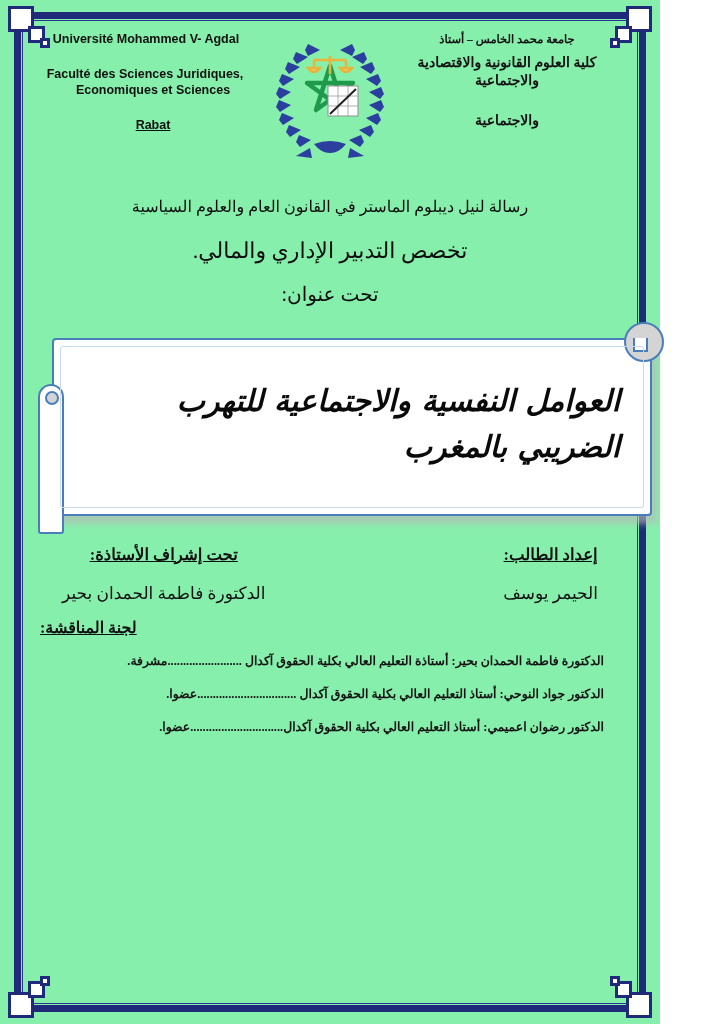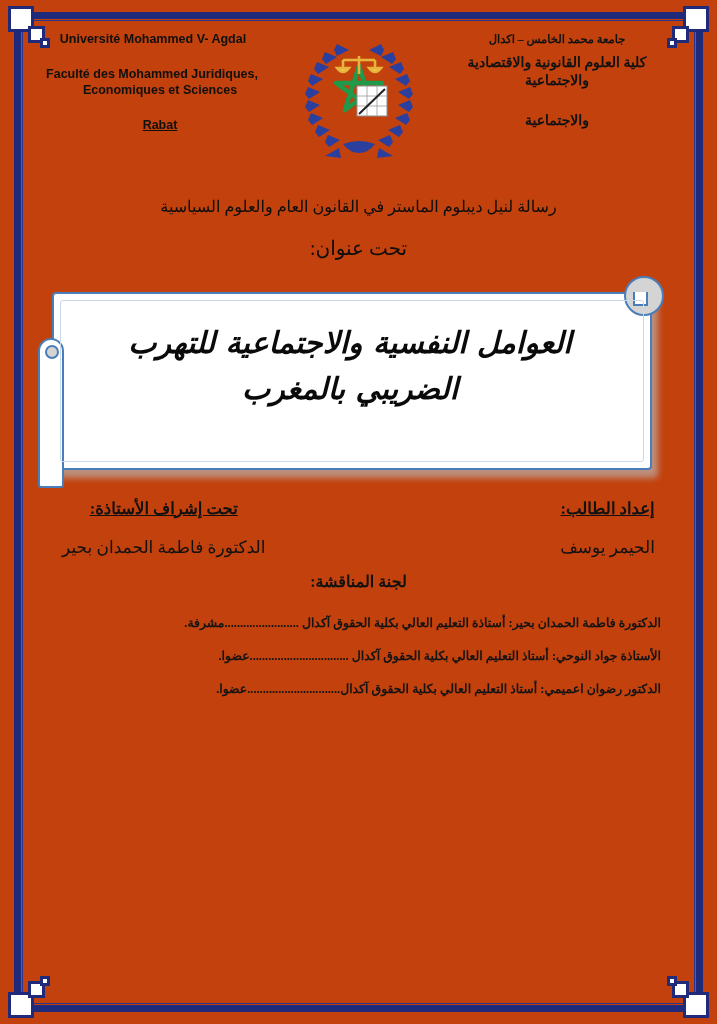--- a/index.html
+++ b/index.html
@@ -13,23 +13,23 @@
     height: 1024px;
     overflow: hidden;
     font-family: "Liberation Serif", "DejaVu Serif", serif;
     position: relative;
   }
 
   
   .page {
     position: absolute;
     inset: 0;
-    width: 717px;
+    width: 660px;
     height: 1024px;
-    background: #c2410c;
+    background: #86efac;
   }
 
   .border-frame {
     position: absolute;
     left: 14px;
     top: 12px;
     right: 14px;
     bottom: 12px;
     border: 7px solid #1f2a7a;
     box-sizing: border-box;
@@ -239,24 +239,24 @@
     height: 14px;
     border: 2px solid #4a7ebb;
     border-radius: 50%;
     background: #d4d4d4;
     box-sizing: border-box;
   }
 
   .thesis-title {
     position: absolute;
     left: 40px;
-    top: 44px;
+    top: 56px;
     width: 540px;
     direction: rtl;
-    text-align: center;
+    text-align: right;
     font-family: "DejaVu Serif", "Liberation Serif", serif;
     font-weight: bold;
     font-style: italic;
     font-size: 30px;
     line-height: 1.55;
     color: #0a0a0a;
     z-index: 3;
   }
 
   
@@ -278,29 +278,30 @@
     margin-top: 18px;
     font-size: 17px;
     font-weight: normal;
     color: #111;
     font-family: "Liberation Serif", "DejaVu Serif", serif;
   }
 
   
   .jury-heading {
     direction: rtl;
-    text-align: center;
+    text-align: left;
     margin-top: 14px;
     font-size: 16px;
     font-weight: bold;
+    text-decoration: underline;
     color: #111;
   }
   .jury-list {
     direction: rtl;
-    margin-top: 24px;
+    margin-top: 16px;
     padding: 0 16px;
   }
   .jury-line {
     font-size: 12.4px;
     font-weight: bold;
     color: #141414;
     margin-bottom: 17px;
     line-height: 1.3;
     white-space: nowrap;
   }
@@ -351,21 +352,21 @@
       <span class="sq2"></span>
       <span class="sq3"></span>
   </div>
 
   <div class="content">
 
     <div class="header">
 
       <div class="header-col header-fr">
         <div class="l1">Université Mohammed V- Agdal</div>
-        <div class="l2">Faculté des Mohammed Juridiques,</div>
+        <div class="l2">Faculté des Sciences Juridiques,</div>
         <div>Economiques et Sciences</div>
         <div class="l3">Rabat</div>
       </div>
 
       <div class="logo-wrap">
         <svg width="128" height="140" viewBox="0 0 128 140">
 
           <g fill="#2b3f9e" stroke="none">
 
             <path d="M30,26 l12,5 -11,7 -4,-5 z"></path>
@@ -410,29 +411,30 @@
             <line x1="62" y1="70" x2="92" y2="70" stroke="#9b9b9b" stroke-width="0.8"></line>
             <line x1="62" y1="80" x2="92" y2="80" stroke="#9b9b9b" stroke-width="0.8"></line>
             <line x1="72" y1="60" x2="72" y2="90" stroke="#9b9b9b" stroke-width="0.8"></line>
             <line x1="82" y1="60" x2="82" y2="90" stroke="#9b9b9b" stroke-width="0.8"></line>
             <line x1="64" y1="88" x2="90" y2="63" stroke="#222222" stroke-width="2"></line>
           </g>
         </svg>
       </div>
 
       <div class="header-col header-ar">
-        <div class="a1">جامعة محمد الخامس – اكدال</div>
+        <div class="a1">جامعة محمد الخامس – أستاذ</div>
         <div class="a2">كلية العلوم القانونية والاقتصادية والاجتماعية</div>
         <div class="a3">والاجتماعية</div>
       </div>
 
     </div>
 
     <div class="degree">
       <div class="d1">رسالة لنيل ديبلوم الماستر في القانون العام والعلوم السياسية</div>
+      <div class="d2">تخصص التدبير الإداري والمالي.</div>
       <div class="d3">تحت عنوان:</div>
     </div>
 
     <div class="scroll-area">
       <div class="scroll-shadow"></div>
       <div class="scroll-box">
         <div class="curl-tr"></div>
         <div class="curl-bl"></div>
       </div>
       <div class="thesis-title">العوامل النفسية والاجتماعية للتهرب الضريبي بالمغرب</div>
@@ -445,19 +447,19 @@
       </div>
       <div class="authors-col">
         <div class="lbl">تحت إشراف الأستاذة:</div>
         <div class="nm">الدكتورة فاطمة الحمدان بحير</div>
       </div>
     </div>
 
     <div class="jury-heading">لجنة المناقشة:</div>
     <div class="jury-list">
       <div class="jury-line">الدكتورة فاطمة الحمدان بحير: أستاذة التعليم العالي بكلية الحقوق آكدال ........................مشرفة.</div>
-      <div class="jury-line">الأستاذة جواد النوحي: أستاذ التعليم العالي بكلية الحقوق آكدال ................................عضوا.</div>
+      <div class="jury-line">الدكتور جواد النوحي: أستاذ التعليم العالي بكلية الحقوق آكدال ................................عضوا.</div>
       <div class="jury-line">الدكتور رضوان اعميمي: أستاذ التعليم العالي بكلية الحقوق آكدال..............................عضوا.</div>
     </div>
 
 
   </div>
 </div>
 
 </body></html>

